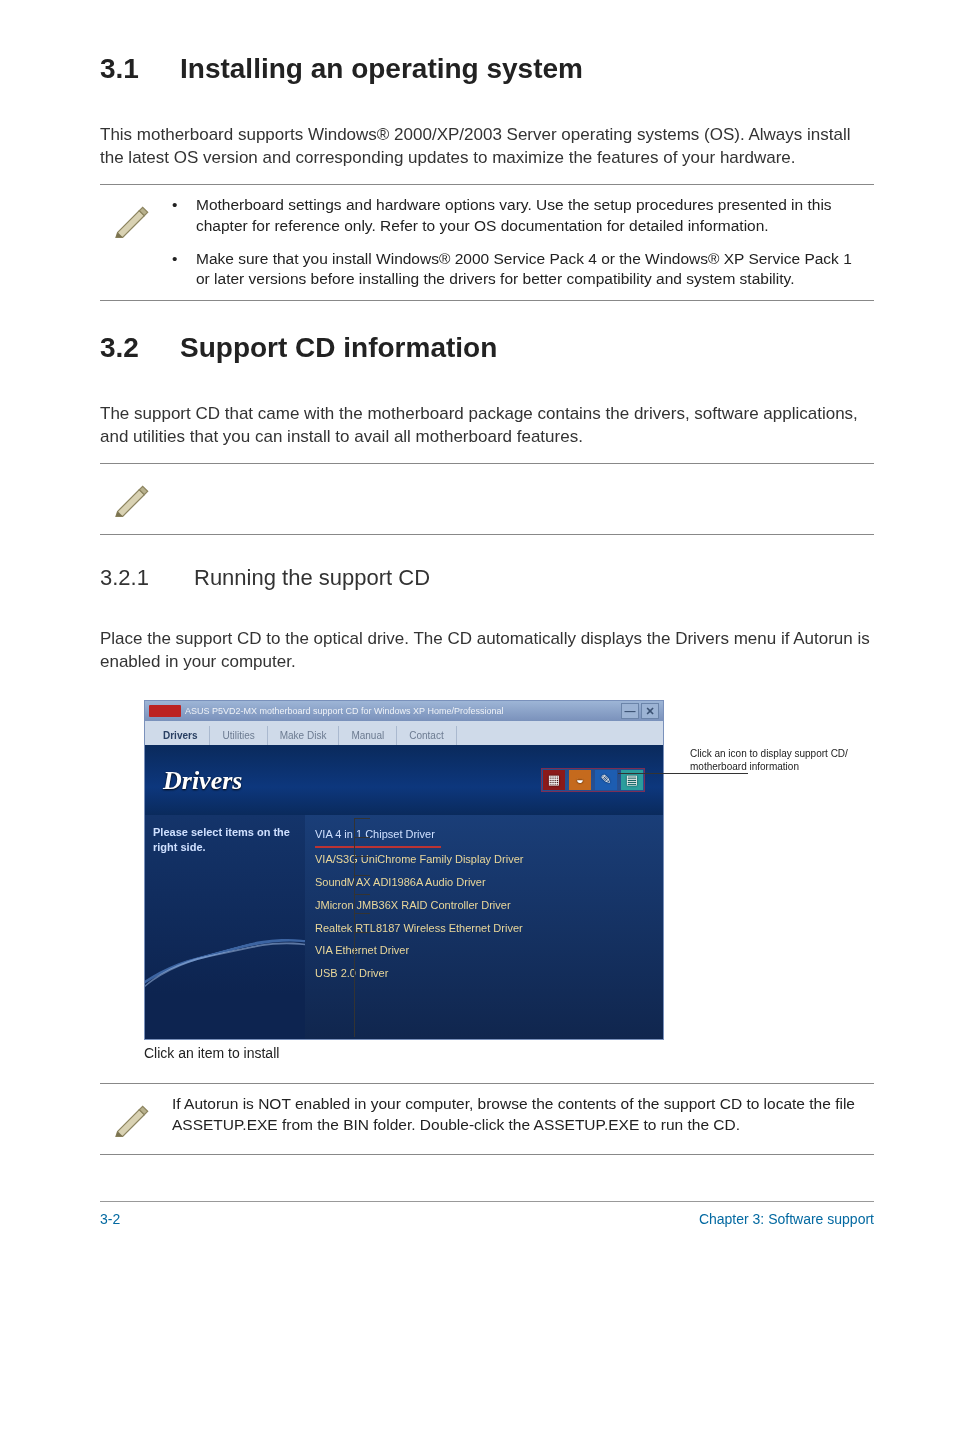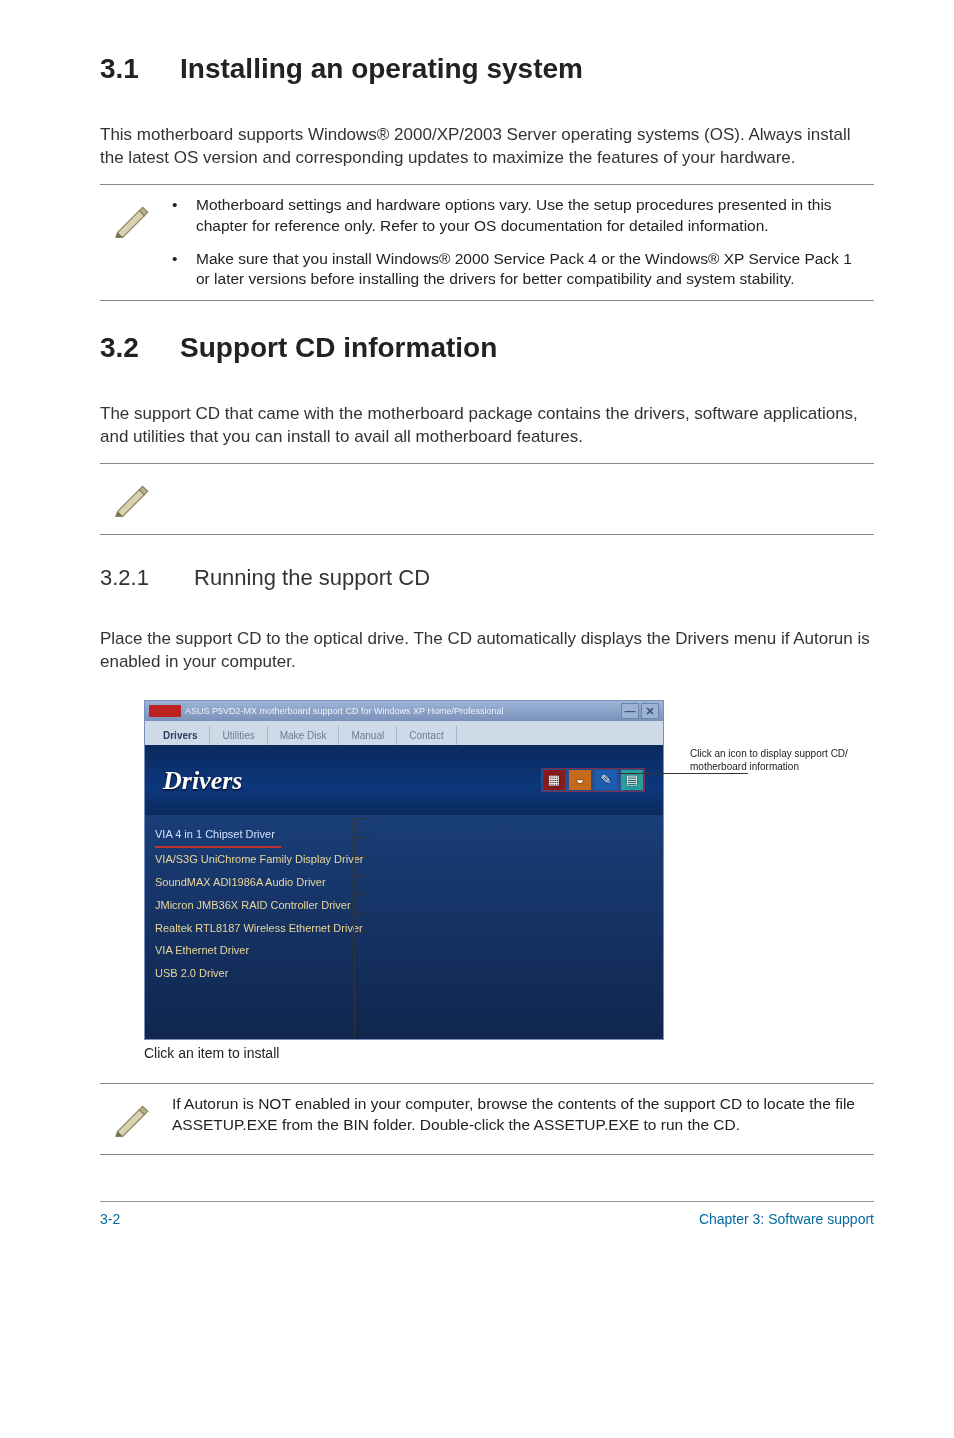--- a/index.html
+++ b/index.html
@@ -206,20 +206,24 @@
     <div class="hero">
       <div class="hero-title">Drivers</div>
       <div class="hero-icons">
         <div class="hero-icon i-red">▦</div>
         <div class="hero-icon i-orange">◒</div>
         <div class="hero-icon i-blue">✎</div>
         <div class="hero-icon i-teal">▤</div>
       </div>
     </div>
     <div class="shot-main">
+      <div class="shot-left">
+        <span>Please select items on the right side.</span>
+        <div class="swoosh"></div><div class="swoosh2"></div>
+      </div>
       <div class="shot-list">
         <div class="shot-item first">VIA 4 in 1 Chipset Driver</div>
         <div class="shot-item">VIA/S3G UniChrome Family Display Driver</div>
         <div class="shot-item">SoundMAX ADI1986A Audio Driver</div>
         <div class="shot-item">JMicron JMB36X RAID Controller Driver</div>
         <div class="shot-item">Realtek RTL8187 Wireless Ethernet Driver</div>
         <div class="shot-item">VIA Ethernet Driver</div>
         <div class="shot-item">USB 2.0 Driver</div>
       </div>
     </div>

